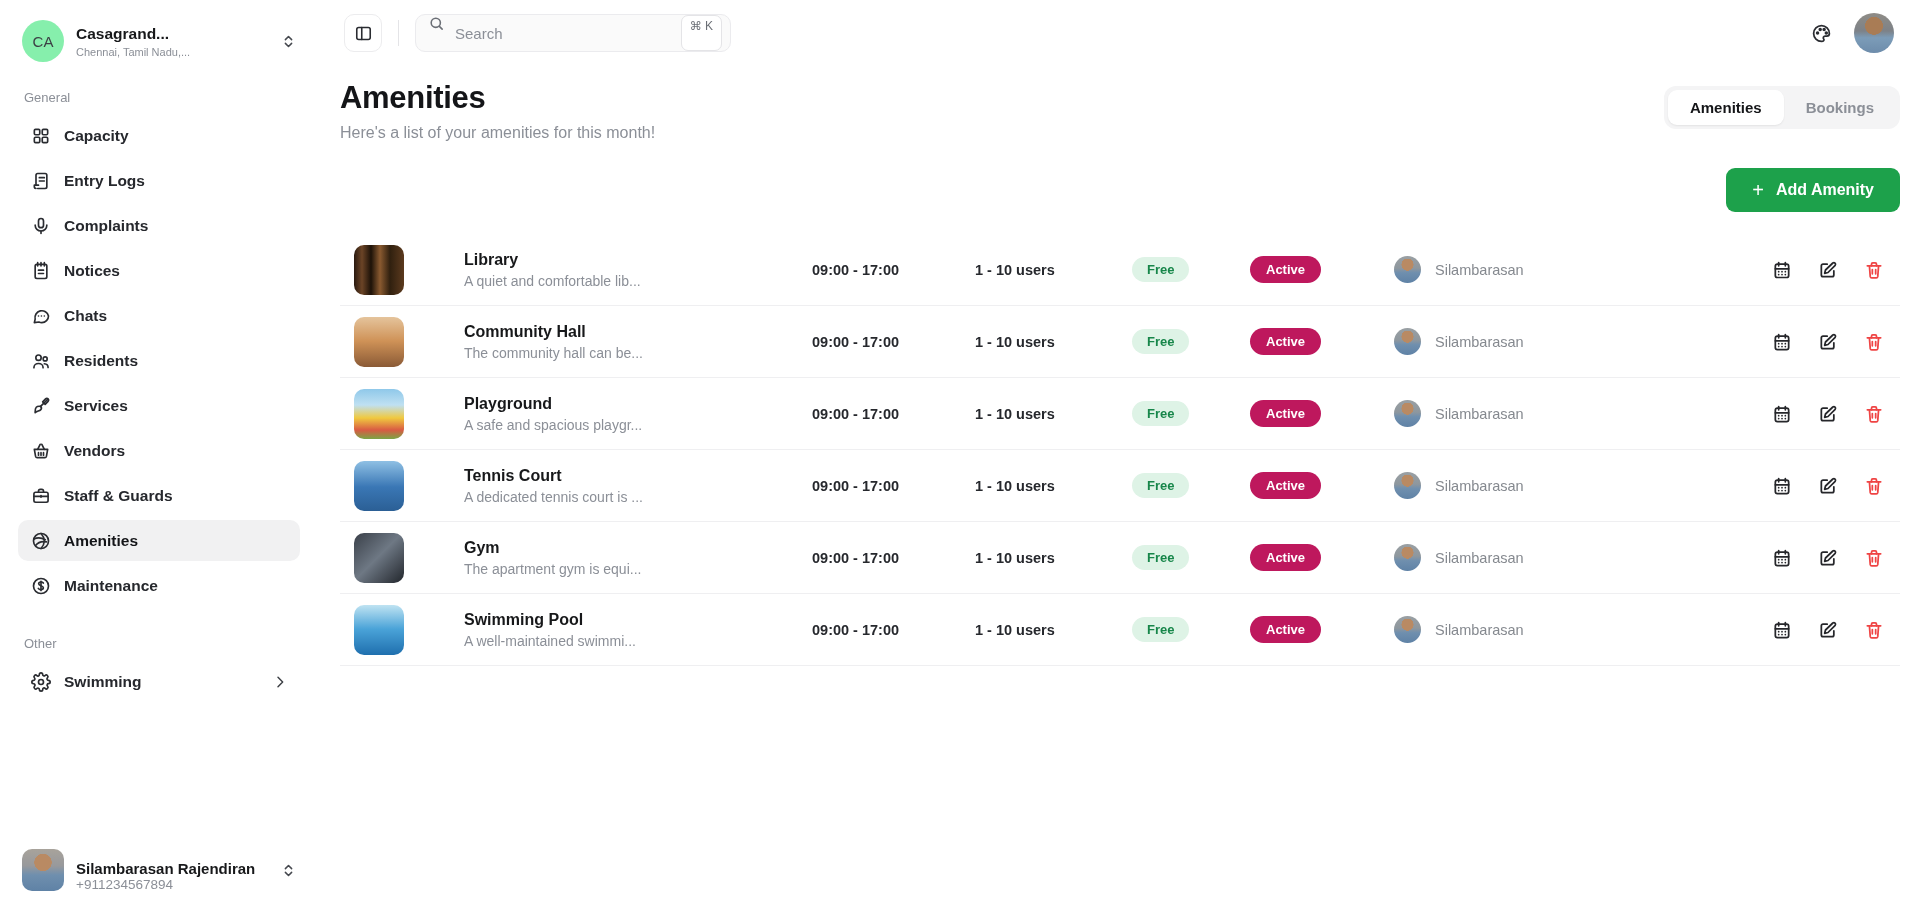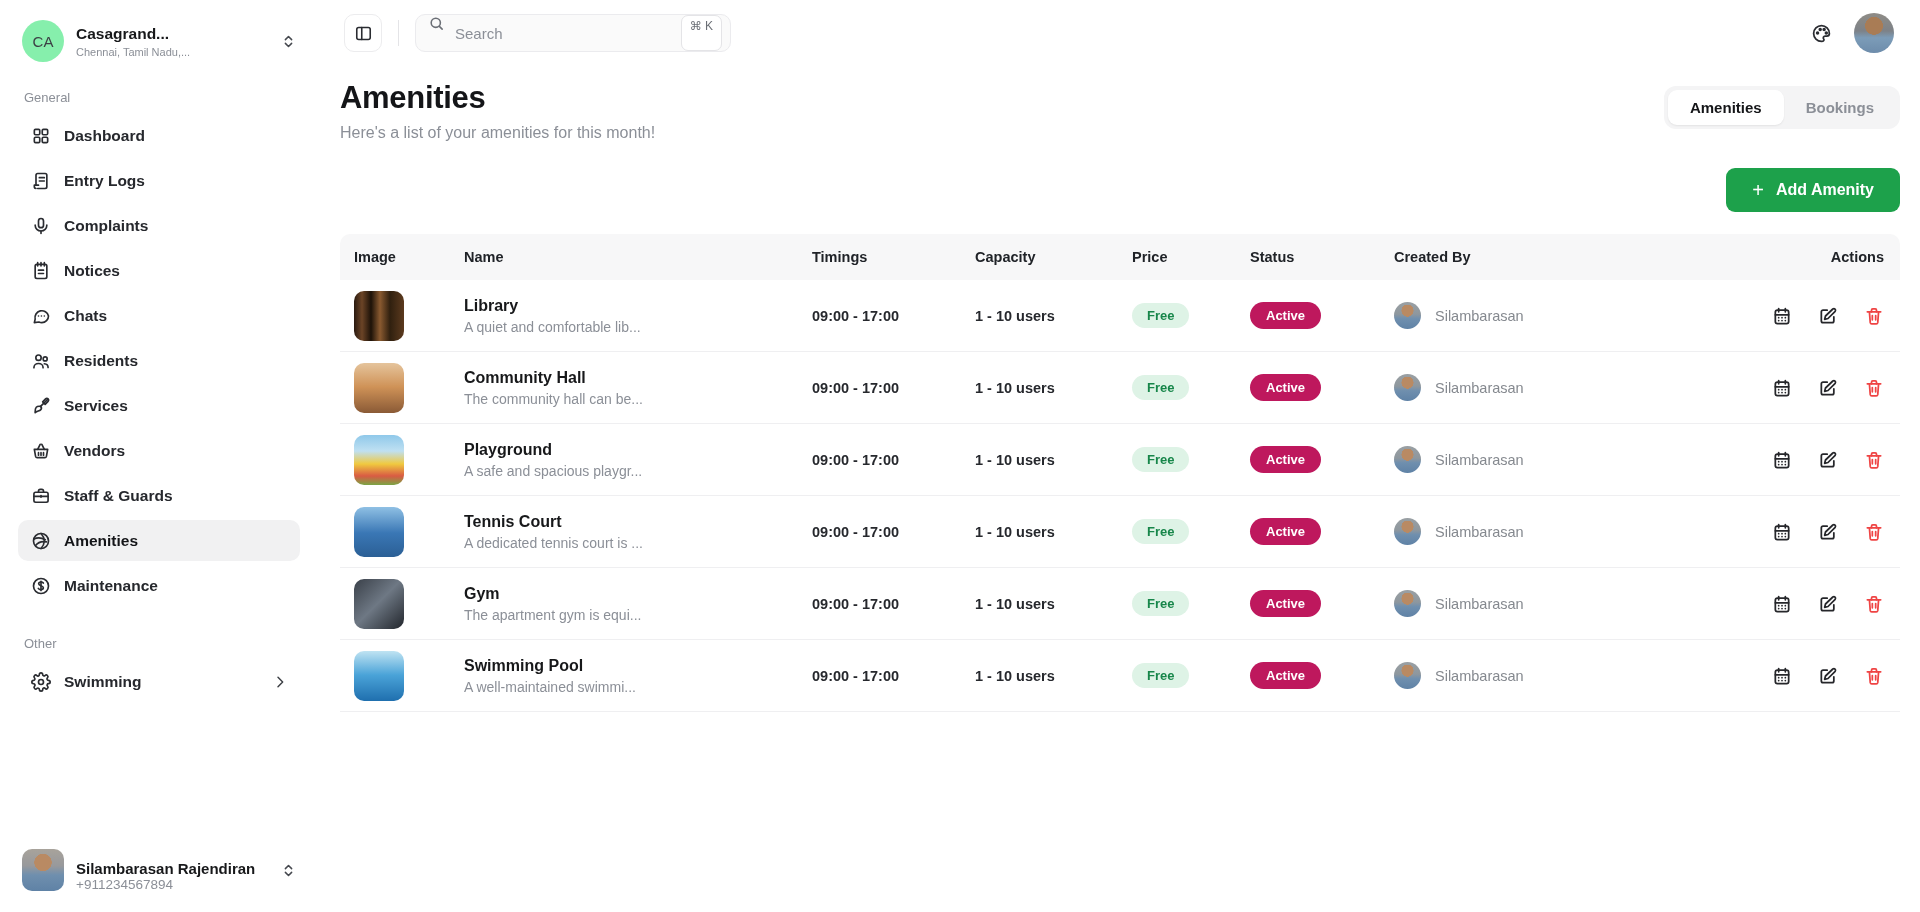--- a/index.html
+++ b/index.html
@@ -114,21 +114,21 @@
 
       <div class="nav-item">
         <span class="nicon">
             <svg width="20" height="20" viewBox="0 0 24 24" fill="none" stroke="currentColor" stroke-width="2">
               <rect x="4" y="4" width="6.5" height="6.5" rx="1.4"></rect>
               <rect x="13.5" y="4" width="6.5" height="6.5" rx="1.4"></rect>
               <rect x="4" y="13.5" width="6.5" height="6.5" rx="1.4"></rect>
               <rect x="13.5" y="13.5" width="6.5" height="6.5" rx="1.4"></rect>
             </svg>
           </span>
-        <span class="nlabel">Dashboard</span>
+        <span class="nlabel">Capacity</span>
       </div>
 
       <div class="nav-item">
         <span class="nicon">
             <svg width="20" height="20" viewBox="0 0 24 24" fill="none" stroke="currentColor" stroke-width="2" stroke-linecap="round" stroke-linejoin="round">
               <path d="M8 21h9a2 2 0 0 0 2-2V5a2 2 0 0 0-2-2H8a2 2 0 0 0-2 2v12"></path>
               <path d="M6 21a2 2 0 0 1-2-2v-2h5"></path>
               <path d="M10 8h6M10 12h6"></path>
             </svg>
           </span>
@@ -320,30 +320,20 @@
       </div>
 
       <div class="actions-row">
         <button class="add-btn">
           <span class="plus">+</span>
           <span>Add Amenity</span>
         </button>
       </div>
 
       <div class="table">
-        <div class="t-head">
-          <div>Image</div>
-          <div>Name</div>
-          <div>Timings</div>
-          <div>Capacity</div>
-          <div>Price</div>
-          <div>Status</div>
-          <div>Created By</div>
-          <div class="col-actions">Actions</div>
-        </div>
         <div>
   <div class="t-row">
     <div class="t-cell cell-image">
       <div class="thumb" style="background: linear-gradient(90deg, rgb(42, 26, 16) 0%, rgb(107, 68, 38) 16%, rgb(29, 18, 8) 34%, rgb(138, 90, 48) 52%, rgb(48, 32, 15) 72%, rgb(92, 58, 30) 100%);"></div>
     </div>
     <div class="t-cell cell-name">
       <div class="nm">Library</div>
       <div class="desc">A quiet and comfortable lib...</div>
     </div>
     <div class="t-cell cell-timings">09:00 - 17:00</div>

